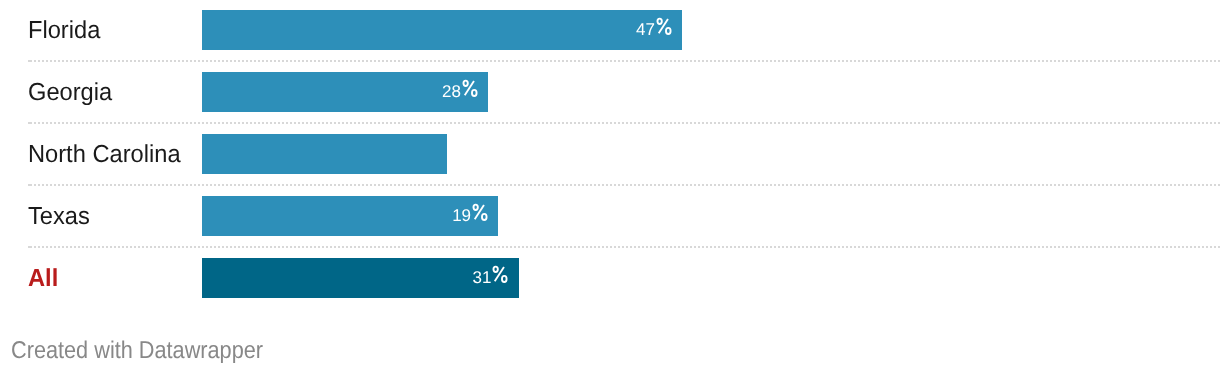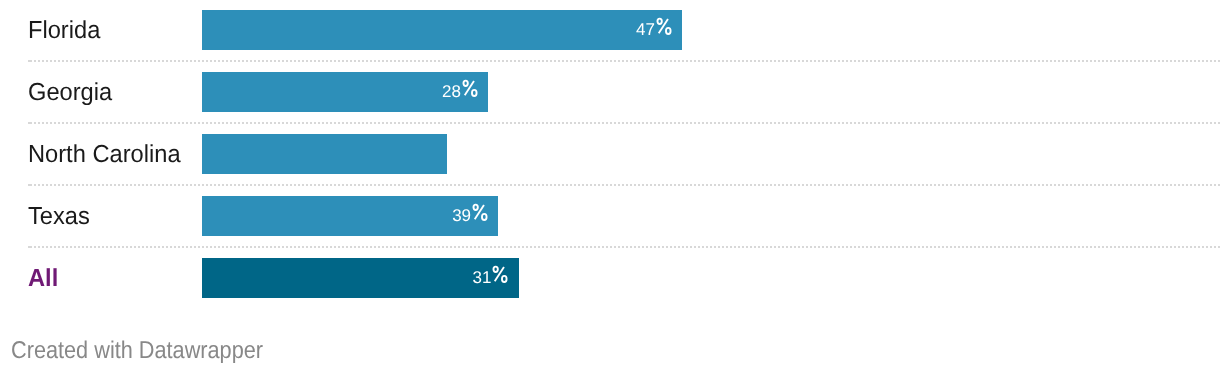--- a/index.html
+++ b/index.html
@@ -64,21 +64,21 @@
     position: absolute;
     left: 12.2px;
     top: 0;
     font-size: 24.6px;
     color: #1a1a1a;
     line-height: 42.6px;
     white-space: nowrap;
     transform: scaleX(0.962);
     transform-origin: 0 50%;
   }
-  .rowlabel-bold { font-weight: bold; color: #701a75; }
+  .rowlabel-bold { font-weight: bold; color: #b91c1c; }
   .barvalue {
     position: absolute;
     left: 0;
     top: 0;
     font-size: 17px;
     color: #ffffff;
     line-height: 40.6px;
     white-space: nowrap;
     text-align: right;
   }
@@ -138,21 +138,21 @@
     <div class="row row-3">
       <div class="divider"></div>
       <div class="rowlabel">North Carolina</div>
       <div class="bar" style="width: 245.106px;"></div>
     </div>
 
     <div class="row row-4">
       <div class="divider"></div>
       <div class="rowlabel">Texas</div>
       <div class="bar" style="width: 296.17px;"></div>
-      <div class="barvalue" style="width: 472.37px;"><span class="num">39</span><svg class="pct" viewBox="0 0 16.4 17.4">
+      <div class="barvalue" style="width: 472.37px;"><span class="num">19</span><svg class="pct" viewBox="0 0 16.4 17.4">
             <g fill="none" stroke="#ffffff">
               <ellipse cx="3.65" cy="3.35" rx="2.18" ry="2.73" stroke-width="1.92"></ellipse>
               <ellipse cx="12.28" cy="12.98" rx="2.32" ry="3.08" stroke-width="1.86"></ellipse>
               <line x1="2.72" y1="15.30" x2="11.98" y2="1.10" stroke-width="1.86"></line>
             </g>
           </svg></div>
     </div>
 
     <div class="row row-5">
       <div class="divider"></div>

